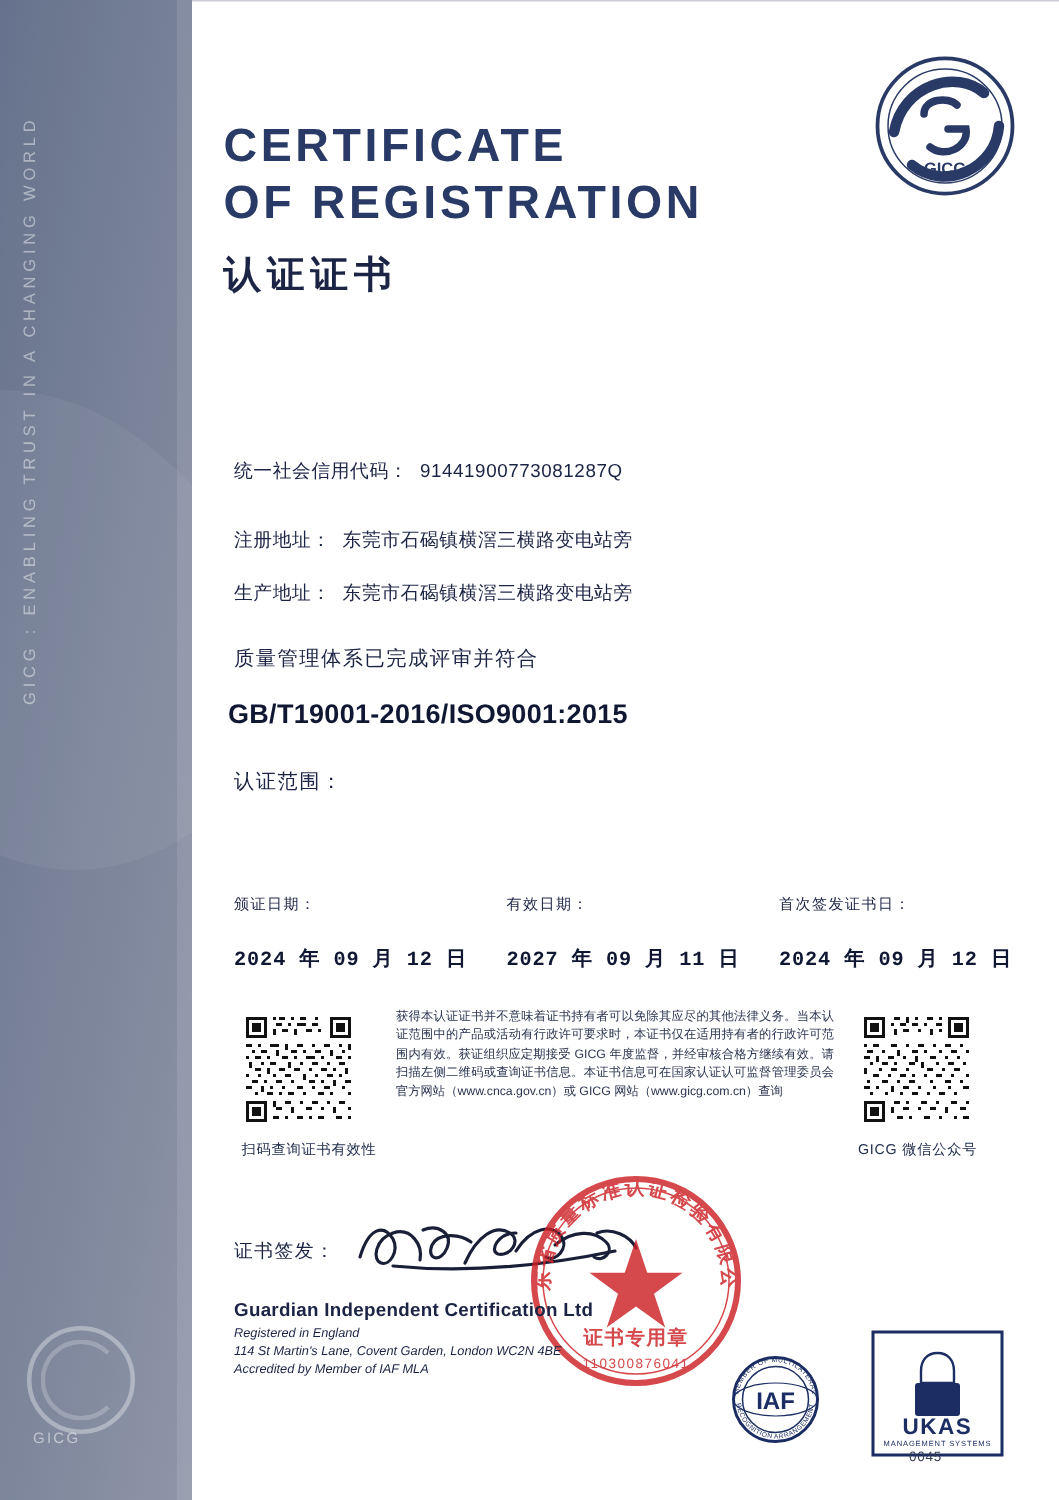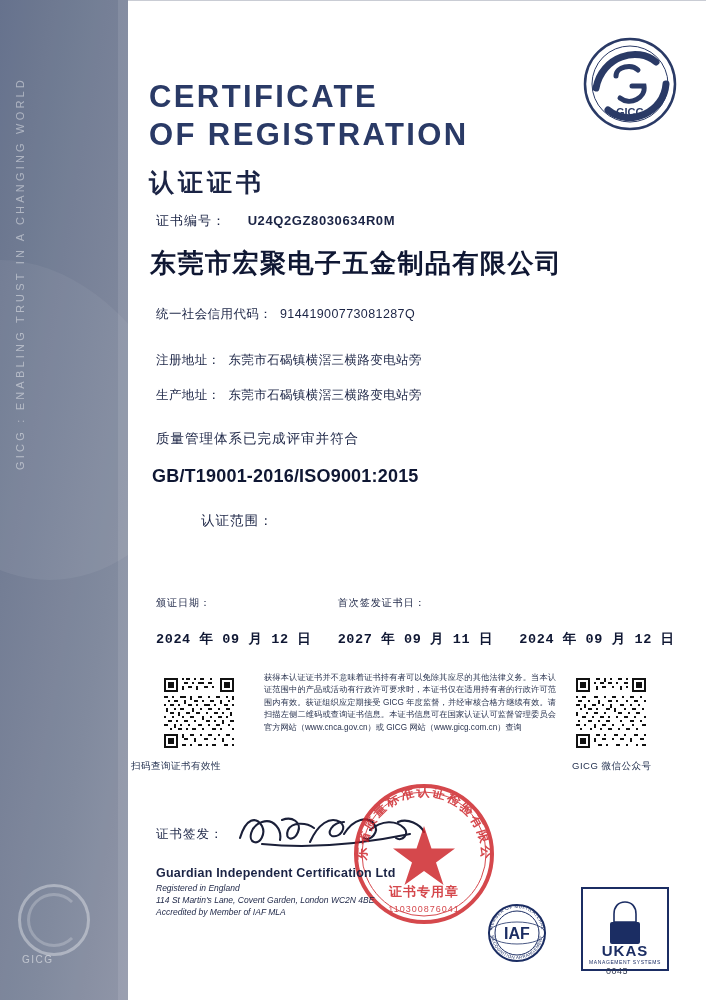--- a/index.html
+++ b/index.html
@@ -200,21 +200,20 @@
     color: #0f1733;
     letter-spacing: 0.2px;
   }
   .scope-label {
     position: absolute;
     left: 28px;
     top: 512px;
     font-size: 13.5px;
     color: #1b2445;
     letter-spacing: 1px;
-    margin-left: 45px;
   }
   .scope-value {
     position: absolute;
     left: 26px;
     top: 548px;
     font-size: 17px;
     font-weight: bold;
     color: #0f1733;
     letter-spacing: 1px;
   }
@@ -254,21 +253,21 @@
   }
   .qr-left { left: 34px; top: 676px; }
   .qr-right { left: 446px; top: 676px; }
   .qr-caption {
     position: absolute;
     font-size: 9.5px;
     color: #22304f;
     letter-spacing: 0.5px;
     white-space: nowrap;
   }
-  .qr-left-cap { left: 3px; top: 760px; }
+  .qr-left-cap { left: 33px; top: 760px; }
   .qr-right-cap { left: 444px; top: 760px; }
 
   .legal {
     position: absolute;
     left: 136px;
     top: 672px;
     width: 292px;
     font-size: 8.2px;
     line-height: 12.4px;
     color: #2a3450;
@@ -382,26 +381,21 @@
         <text x="48" y="80" font-family="Liberation Sans, sans-serif" font-size="11" font-weight="bold" fill="#2a3a66" text-anchor="middle">GICG</text>
       </svg>
     </div>
 
     <div class="title-block">
       <div class="title-line">CERTIFICATE</div>
       <div class="title-line">OF REGISTRATION</div>
       <div class="title-cn">认证证书</div>
     </div>
 
-    <div class="cert-no-row">
-      <span class="cert-no-label">证书编号：</span>
-      <span class="cert-no-value">U24Q2GZ8030634R0M</span>
-    </div>
-
-    <div class="company-name">东莞市宏聚电子五金制品有限公司</div>
+
 
     <div class="field-row row-credit">
       <span class="fl">统一社会信用代码：</span>
       <span class="fv">91441900773081287Q</span>
     </div>
     <div class="field-row row-reg">
       <span class="fl">注册地址：</span>
       <span class="fv">东莞市石碣镇横滘三横路变电站旁</span>
     </div>
     <div class="field-row row-prod">
@@ -410,20 +404,21 @@
     </div>
 
     <div class="statement">质量管理体系已完成评审并符合</div>
     <div class="standard">GB/T19001-2016/ISO9001:2015</div>
 
     <div class="scope-label">认证范围：</div>
 
     <div class="dates">
       <div class="dates-labels">
         <div class="date-col">颁证日期：</div>
+        <div class="date-col">有效日期：</div>
         <div class="date-col">首次签发证书日：</div>
       </div>
       <div class="dates-values">
         <div class="date-col">2024 年 09 月 12 日</div>
         <div class="date-col">2027 年 09 月 11 日</div>
         <div class="date-col">2024 年 09 月 12 日</div>
       </div>
     </div>
 
     <div class="qr qr-left">

